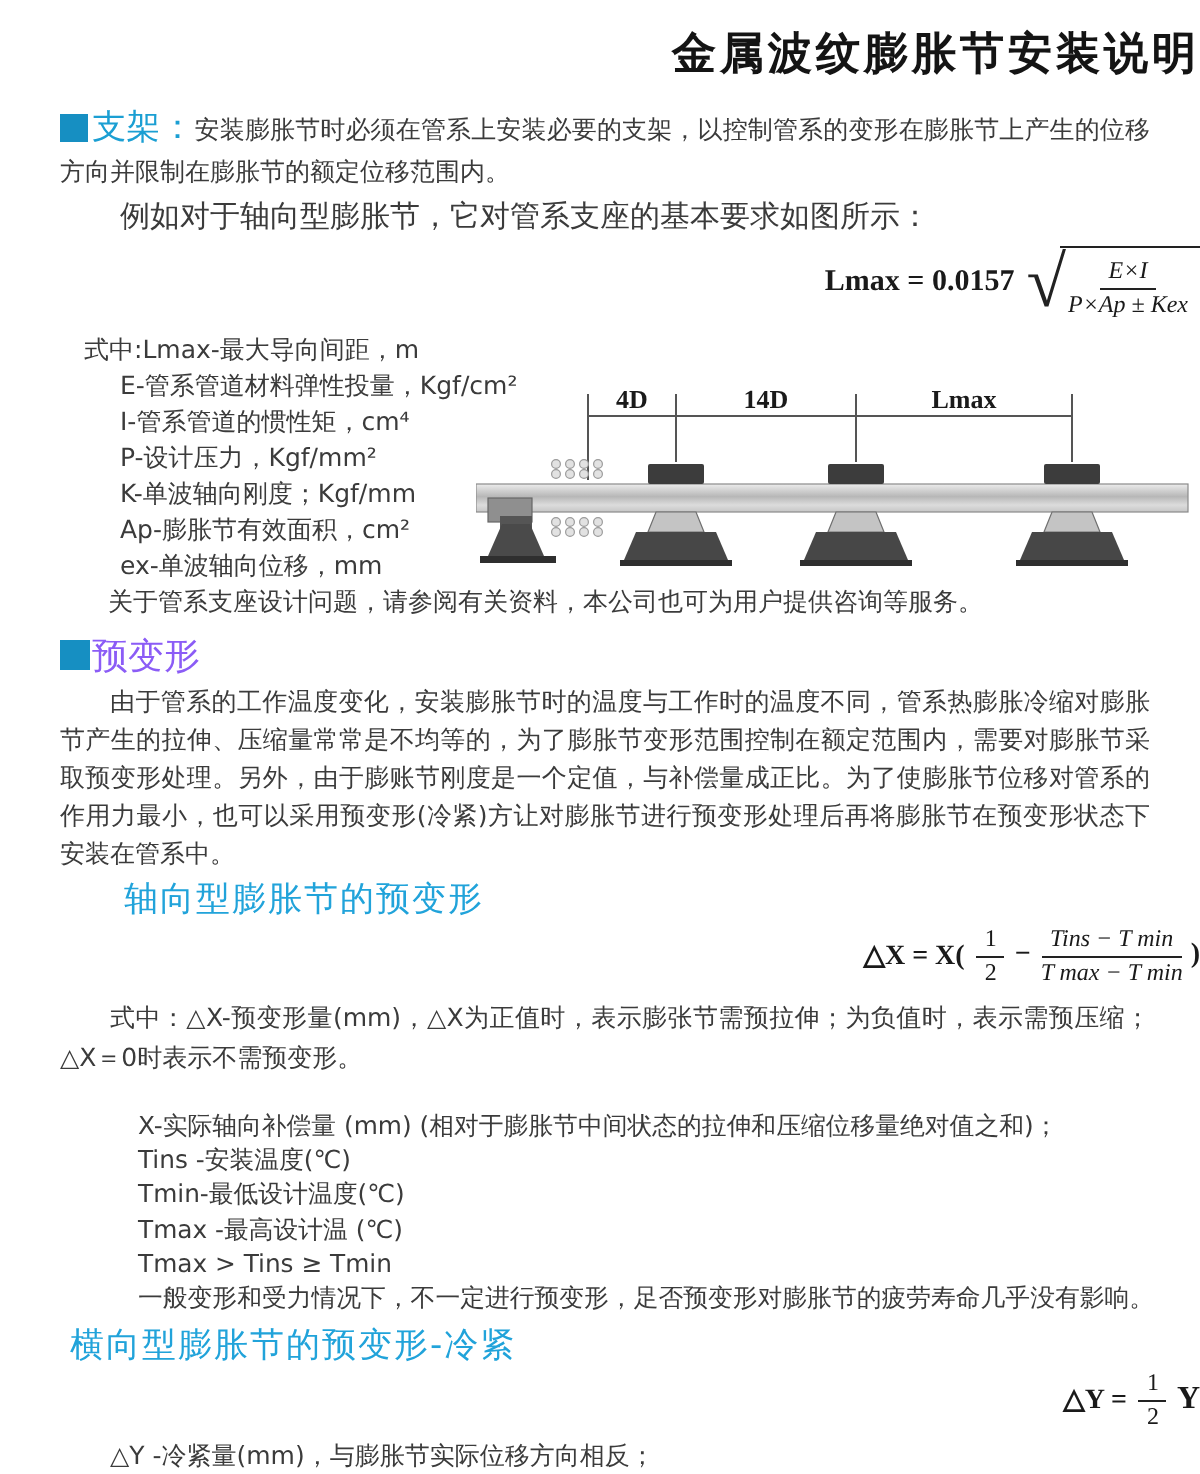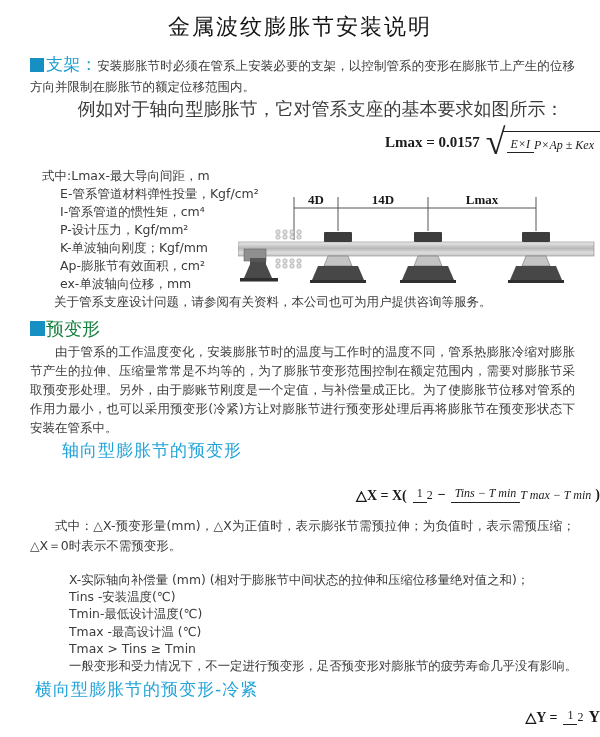--- a/index.html
+++ b/index.html
@@ -1,50 +1,50 @@
 <!DOCTYPE html>
 <html><head>
 <meta charset="utf-8">
 <style>
   html,body{margin:0;padding:0;background:#fff;}
   .page{position:relative;width:600px;height:737px;background:#ffffff;overflow:hidden;
         font-family:"DejaVu Sans",sans-serif;color:#3b3b3b;}
   
-  .title{margin:12px 0 0;text-align:center;font-size:22px;font-weight:normal;color:#141414;letter-spacing:2px;}
+  .title{margin:12px 0 0;text-align:right;font-size:22px;font-weight:bold;color:#141414;letter-spacing:2px;}
   
   .p1{margin:12px 25px 0 30px;font-size:12.5px;line-height:21px;text-align:justify;}
   .sq{display:inline-block;width:14px;height:14px;background:#168fc2;margin-right:2px;vertical-align:-2px;}
   .sec-label{color:#1b9fd3;font-size:17px;}
-  .p-example{margin:2px 25px 0 30px;text-indent:2em;font-size:18px;line-height:20px;text-align:center;}
+  .p-example{margin:2px 25px 0 30px;text-indent:2em;font-size:15px;line-height:20px;}
   
   .formula{display:flex;justify-content:flex-end;align-items:center;font-family:"Liberation Serif",serif;color:#1a1a1a;}
   .formula1{margin-top:6px;height:34px;}
   .f-lhs{font-weight:bold;font-size:15px;margin-right:6px;white-space:pre;}
   .radsign{font-size:36px;line-height:30px;font-weight:400;margin-right:-3px;color:#222;}
   .under{border-top:1.6px solid #222;padding:2px 6px 0 4px;}
-  .frac{display:inline-flex;flex-direction:row;align-items:center;font-size:12px;font-style:italic;line-height:1.15;}
+  .frac{display:inline-flex;flex-direction:column;align-items:center;font-size:12px;font-style:italic;line-height:1.15;}
   .frac .fn{border-bottom:1px solid #222;padding:0 4px 1px;white-space:pre;}
   .frac .fd{padding-top:1px;white-space:pre;}
   .frac.upright{font-style:normal;}
-  .formula2{margin-top:16px;height:34px;font-size:14px;}
+  .formula2{margin-top:0;height:34px;font-size:14px;}
   .formula2 .f-lhs,.formula3 .f-lhs{font-size:14px;}
   .f-op{margin:0 5px;font-weight:bold;}
   .f-close{margin-left:4px;font-weight:bold;}
   .f-rhs{margin-left:5px;font-weight:bold;}
   .formula3{margin-top:2px;height:28px;}
   
   .def-list{margin:8px 0 0 30px;font-size:12.5px;line-height:18px;}
   .def-list div{white-space:nowrap;}
   .ind0{padding-left:12px;}
   .ind1{padding-left:30px;}
   .ind2{padding-left:24px;}
   
   .diagram{position:absolute;left:238px;top:192px;width:360px;height:100px;}
   
-  .sec2-h{margin:6px 0 0 30px;font-size:18px;color:#15803d;height:22px;}
+  .sec2-h{margin:6px 0 0 30px;font-size:18px;color:#8b5cf6;height:22px;}
   .sq2{display:inline-block;width:15px;height:15px;background:#168fc2;margin-right:1px;vertical-align:-1px;}
   .sec2-p{margin:3px 25px 0 30px;text-indent:2em;text-align:justify;font-size:12.5px;line-height:19px;}
   .sub-h1{margin:2px 0 0 62px;font-size:17px;color:#21a3da;letter-spacing:1px;}
   .explain{margin:4px 25px 16px 30px;text-indent:2em;text-align:justify;font-size:12.5px;line-height:19.5px;}
   .axial-lines{margin:3px 0 0 69px;font-size:12.4px;line-height:17.2px;}
   .axial-lines div{white-space:nowrap;}
   .sub-h2{margin:4px 0 0 35px;font-size:17px;color:#21a3da;letter-spacing:1px;}
   .note{margin:6px 0 0 55px;font-size:12.5px;}
 </style>
 </head>

